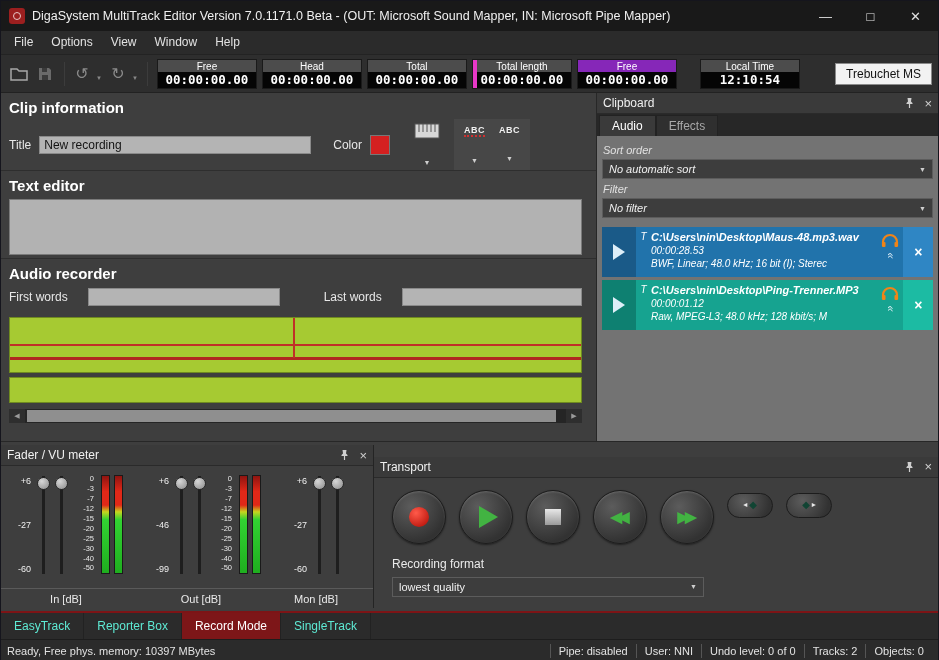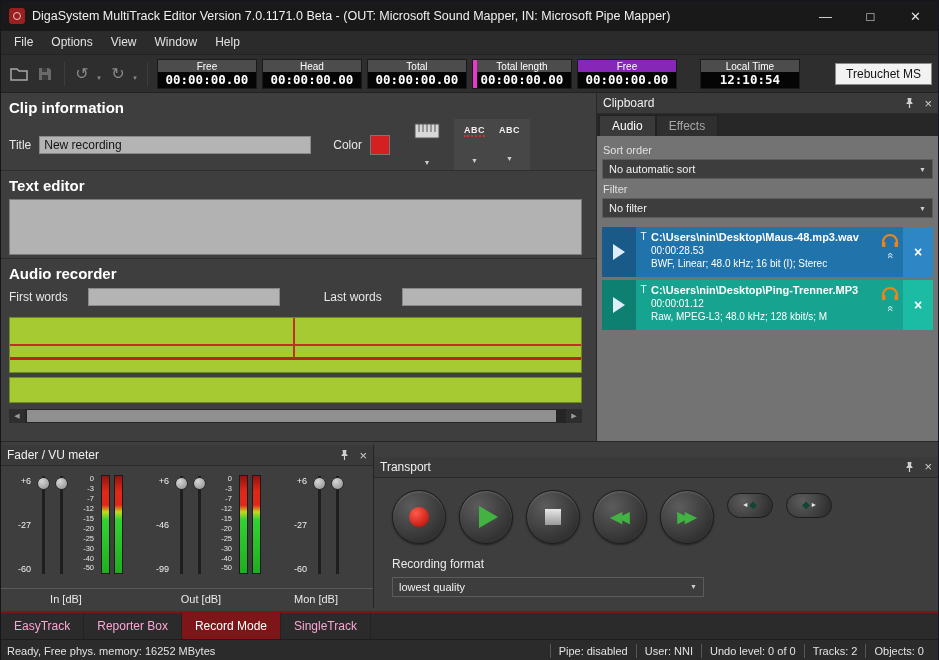--- a/index.html
+++ b/index.html
@@ -73,21 +73,21 @@
   
   .clipboard{flex:1;display:flex;flex-direction:column;background:#737373;}
   .panel-header{height:21px;display:flex;align-items:center;padding:0 6px;background:#3a3a3a;border-bottom:1px solid #2a2a2a;flex:none;}
   .panel-header .ph-title{font-size:12px;color:#f0f0f0;}
   .ph-icons{margin-left:auto;display:flex;align-items:center;gap:9px;}
   .ph-x{color:#cfcfcf;font-size:13px;line-height:1;}
   .cb-tabs{height:22px;background:#272727;display:flex;align-items:flex-end;padding-left:2px;flex:none;}
   .cb-tab{padding:3px 12px;font-size:12px;border:1px solid #222;border-bottom:none;}
   .cb-tab.active{background:#3a3a3a;color:#fff;}
   .cb-tab.inactive{background:#2f2f2f;color:#a8a8a8;}
-  .cb-content{padding:4px 5px;flex:1;overflow:hidden;}
+  .cb-content{padding:4px 5px;flex:1;overflow:hidden;font-style:italic;}
   .cb-label{font-size:11px;color:#e0e0e0;margin:4px 1px 3px;}
   .dropdown{height:20px;background:#3d3d3d;border:1px solid #5c5c5c;display:flex;align-items:center;padding:0 6px;font-size:11px;color:#f0f0f0;}
   .dropdown .dd-arrow{margin-left:auto;}
   .cb-items{margin-top:9px;display:flex;flex-direction:column;gap:3px;}
   .cb-item{height:50px;display:flex;color:#fff;overflow:hidden;}
   .cb-item.item-1{background:#2173ab;}
   .cb-item.item-1 .play{background:#1a5a88;}
   .cb-item.item-1 .close{background:#2f86c4;}
   .cb-item.item-2{background:#16a390;}
   .cb-item.item-2 .play{background:#0e8071;}
@@ -131,21 +131,21 @@
   .rw-txt,.ff-txt{color:#42b342;font-size:15px;letter-spacing:-4px;padding-right:4px;font-weight:bold;}
   .tbtn-small{width:46px;height:25px;border-radius:13px;background:radial-gradient(circle at 35% 30%,#5c5c5c,#323232 80%);border:1px solid #1c1c1c;display:flex;align-items:center;justify-content:center;gap:2px;margin-top:3px;flex:none;}
   .dmd{font-size:10px;color:#143;line-height:1;}
   .sm-arrow{font-size:8px;color:#e8e8e8;line-height:1;}
   .rf-label{margin-top:13px;font-size:12px;color:#eaeaea;}
   .rf-dd{margin-top:6px;width:312px;}
 
   
   .red-line{height:2px;background:#7d1416;flex:none;}
   .tabbar{height:26px;background:#2b2b2b;display:flex;align-items:stretch;flex:none;}
-  .btab{padding:0 13px;line-height:26px;font-size:12px;color:#f9a8d4;border-right:1px solid #222;}
+  .btab{padding:0 13px;line-height:26px;font-size:12px;color:#5eead4;border-right:1px solid #222;}
   .btab.active{background:#7d1618;color:#fff;}
   .statusbar{height:22px;background:#2b2b2b;border-top:1px solid #1d1d1d;display:flex;align-items:center;font-size:11px;color:#e2e2e2;padding:0 6px;flex:none;}
   .sb-left{flex:1;white-space:nowrap;overflow:hidden;}
   .sb-seg{padding:0 8px;border-left:1px solid #555;white-space:nowrap;line-height:14px;}
 </style>
 </head>
 <body>
 
 <div class="window">
 
@@ -501,21 +501,21 @@
   <div class="red-line"></div>
 
   <div class="tabbar">
     <div class="btab">EasyTrack</div>
     <div class="btab">Reporter Box</div>
     <div class="btab active">Record Mode</div>
     <div class="btab">SingleTrack</div>
   </div>
 
   <div class="statusbar">
-    <div class="sb-left">Ready, Free phys. memory: 16252 MBytes</div>
+    <div class="sb-left">Ready, Free phys. memory: 10397 MBytes</div>
     <div class="sb-seg">Pipe: disabled</div>
     <div class="sb-seg">User: NNI</div>
     <div class="sb-seg">Undo level: 0 of 0</div>
     <div class="sb-seg">Tracks: 2</div>
     <div class="sb-seg">Objects: 0</div>
   </div>
 
 </div>
 
 </body></html>

